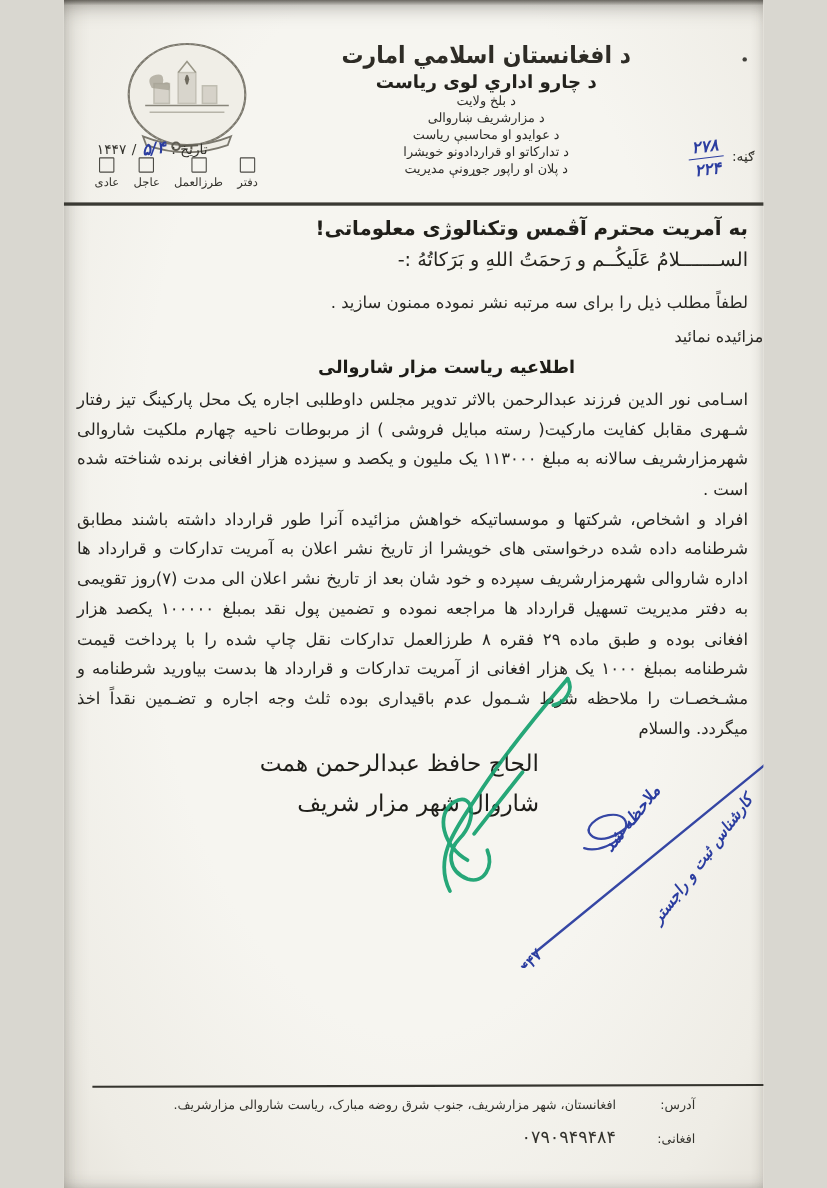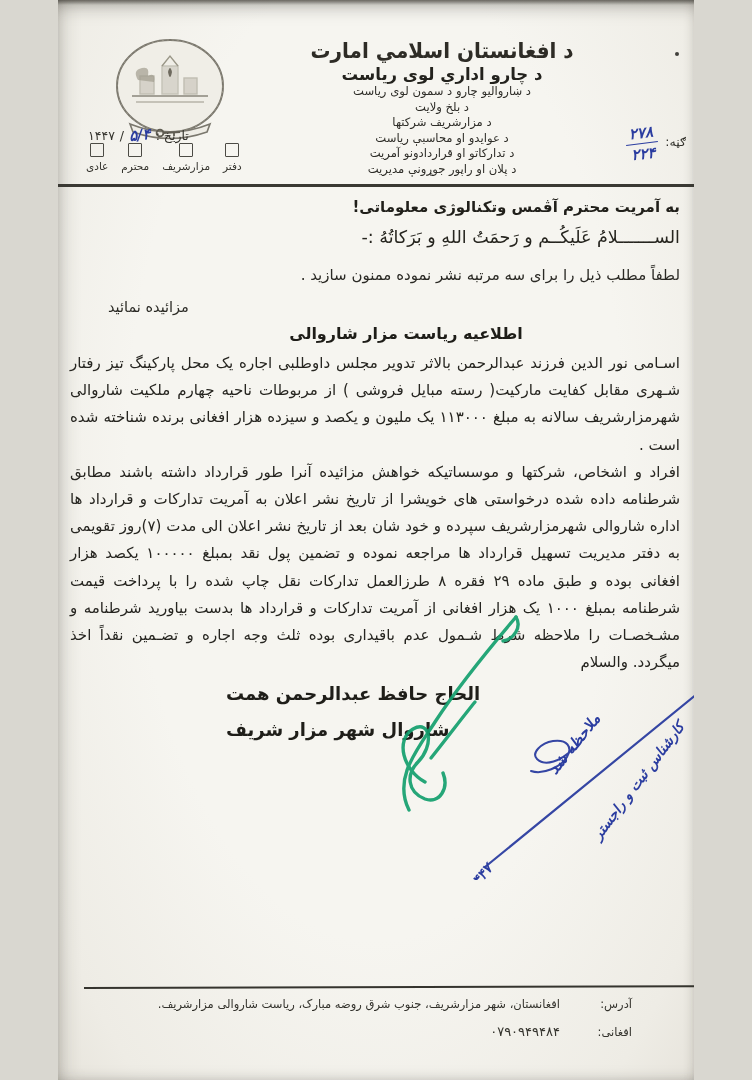--- a/index.html
+++ b/index.html
@@ -29,34 +29,34 @@
   .class-col{display:flex;flex-direction:column;align-items:center;gap:3px;}
   .class-box{width:12px;height:12px;border:1.5px solid #4c4b45;background:transparent;border-radius:1px;}
   .class-label{font-size:10.5px;color:#33322c;white-space:nowrap;}
   .num-block{right:8px;top:124px;display:flex;direction:rtl;align-items:flex-start;gap:7px;}
   .num-label{font-size:12.5px;padding-top:10px;color:#33322c;}
   .num-frac{display:flex;flex-direction:column;align-items:center;transform:rotate(-7deg);}
   .num-top{font-size:15px;border-bottom:1.8px solid #2b3da0;padding:0 4px 1px;}
   .num-bottom{font-size:15px;padding-top:1px;}
   .header-rule{top:184px;left:0;width:752px;height:2.6px;background:#3a3933;}
   
-  .to-line{right:14px;top:198px;font-size:15px;font-weight:bold;direction:rtl;color:#201f1a;text-align:center;}
+  .to-line{right:14px;top:198px;font-size:18px;font-weight:bold;direction:rtl;color:#201f1a;text-align:center;}
   .salutation{right:14px;top:227px;font-size:17.5px;direction:rtl;color:#26251f;}
   .request-line{right:14px;top:266px;font-size:15px;direction:rtl;}
-  .subtitle{left:50px;right:0;top:299px;text-align:left;font-size:14.5px;direction:rtl;}
+  .subtitle{left:50px;right:0;top:299px;text-align:right;font-size:14.5px;direction:rtl;}
   .doc-title{left:60px;right:0;top:324px;text-align:center;font-size:16px;font-weight:bold;direction:rtl;color:#1e1d18;}
   .body-text{right:14px;left:12px;top:350px;direction:rtl;text-align:justify;font-size:15px;line-height:27.2px;color:#262520;}
   .body-text p{margin:0;}
-  .sig-block{left:168px;top:676px;width:264px;text-align:left;direction:rtl;font-weight:bold;font-size:18px;line-height:36px;color:#1f1e19;}
+  .sig-block{left:168px;top:676px;width:264px;text-align:right;direction:rtl;font-weight:normal;font-size:21px;line-height:36px;color:#1f1e19;}
   .footer-rule{top:986px;left:26px;width:722px;height:2.2px;background:#35342e;transform:rotate(-.15deg);}
   .footer{right:62px;top:997px;direction:rtl;font-size:11.5px;color:#33322c;}
   .footer-row{display:flex;direction:rtl;gap:26px;margin-bottom:13px;align-items:baseline;}
   .footer-label{width:46px;flex:0 0 auto;}
   .footer-value{max-width:480px;}
-  .phone-value{letter-spacing:1.5px;font-size:13px;}
+  .phone-value{letter-spacing:1.5px;font-size:16px;}
   .speck{left:617px;top:52px;width:4px;height:4px;border-radius:50%;background:#22211c;opacity:.85;}
   svg text{font-family:"DejaVu Sans",sans-serif;}
   .ann-text{fill:#2b3da0;font-style:italic;font-weight:bold;}
 </style>
 </head>
 <body>
 
 <div class="page">
   <div class="scan-top abs"></div>
 
@@ -77,25 +77,24 @@
     <g stroke="#5f5c52" stroke-width="1.8" fill="none">
       <circle cx="48" cy="97" r="3.4"></circle>
       <line x1="51" y1="97" x2="68" y2="96"></line>
       <line x1="62" y1="96" x2="62" y2="100"></line>
     </g>
   </svg>
 
   <div class="abs header-center">
     <div class="calligraphy">د افغانستان اسلامي امارت</div>
     <div class="main-line">د چارو اداري لوی ریاست</div>
-    <div class="sub-line">د ښاروالیو چارو د سمون لوی ریاست</div>
     <div class="sub-line">د بلخ ولایت</div>
-    <div class="sub-line">د مزارشریف شرکتها</div>
+    <div class="sub-line">د مزارشریف ښاروالی</div>
     <div class="sub-line">د عوایدو او محاسبې ریاست</div>
-    <div class="sub-line">د تدارکاتو او قراردادونو آمریت</div>
+    <div class="sub-line">د تدارکاتو او قراردادونو خویشرا</div>
     <div class="sub-line">د پلان او راپور جوړونې مدیریت</div>
   </div>
 
   <svg class="abs emblem-right" viewBox="0 0 116 116">
     <g stroke="#514e46" fill="none" stroke-width="1.6">
       <path d="M24,84 C14,58 24,30 46,20" stroke-dasharray="4,2.5"></path>
       <path d="M92,84 C102,58 92,30 70,20" stroke-dasharray="4,2.5"></path>
       <path d="M28,86 C20,62 28,36 48,25" stroke-dasharray="2.5,2.5" stroke-width="1.1"></path>
       <path d="M88,86 C96,62 88,36 68,25" stroke-dasharray="2.5,2.5" stroke-width="1.1"></path>
     </g>
@@ -125,25 +124,25 @@
     <span>/</span>
     <span>۱۴۴۷</span>
   </div>
   <div class="abs class-row">
     <div class="class-col">
       <span class="class-box"></span>
       <span class="class-label">دفتر</span>
     </div>
     <div class="class-col">
       <span class="class-box"></span>
-      <span class="class-label">مزارشریف</span>
-    </div>
-    <div class="class-col">
-      <span class="class-box"></span>
-      <span class="class-label">محترم</span>
+      <span class="class-label">طرزالعمل</span>
+    </div>
+    <div class="class-col">
+      <span class="class-box"></span>
+      <span class="class-label">عاجل</span>
     </div>
     <div class="class-col">
       <span class="class-box"></span>
       <span class="class-label">عادی</span>
     </div>
   </div>
 
   <div class="abs num-block">
     <span class="num-label">ګڼه:</span>
     <span class="num-frac hand-blue">

